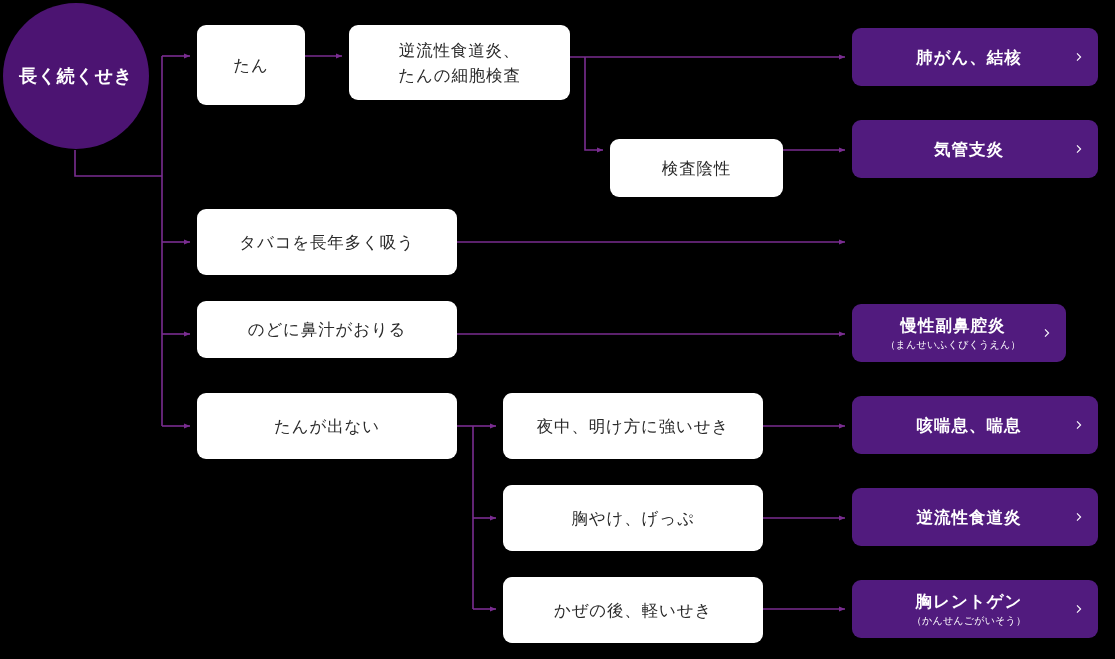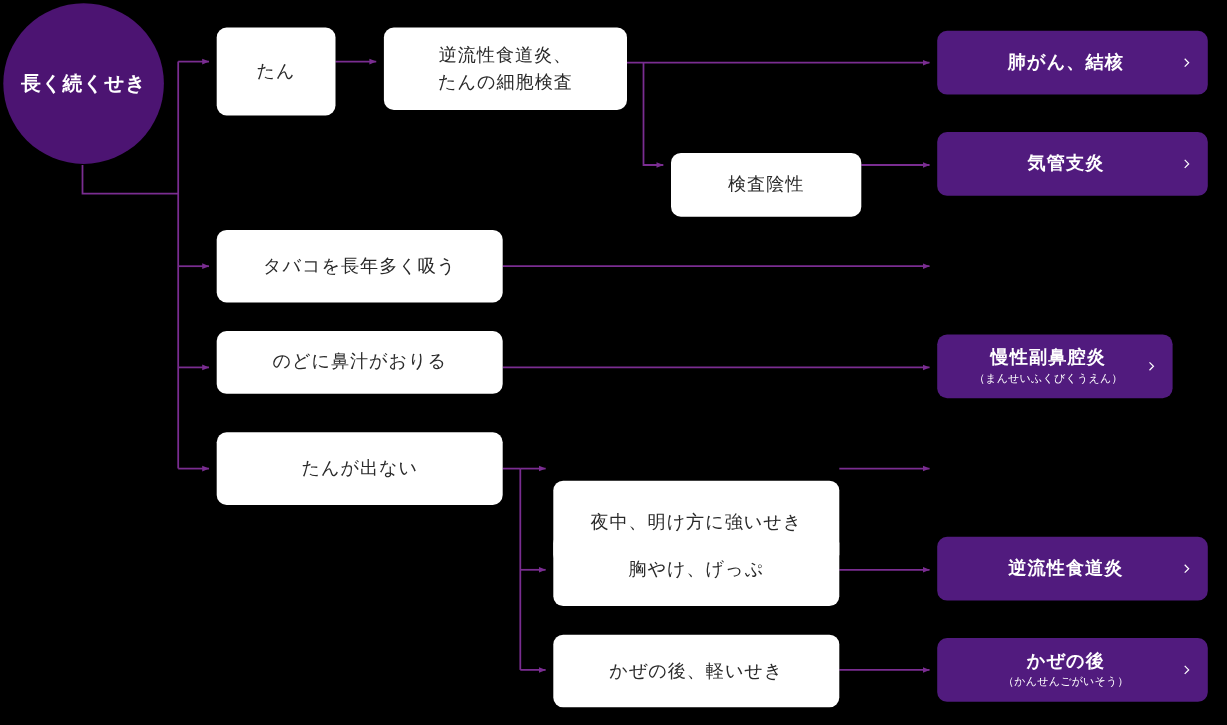--- a/index.html
+++ b/index.html
@@ -174,21 +174,21 @@
   </div>
 
   <div class="wbox" style="left:197px; top:301px; width:260px; height:57px;">
     <span>のどに鼻汁がおりる</span>
   </div>
 
   <div class="wbox" style="left:197px; top:393px; width:260px; height:66px;">
     <span>たんが出ない</span>
   </div>
 
-  <div class="wbox" style="left:503px; top:393px; width:260px; height:76px;margin-top:44px;">
+  <div class="wbox" style="left:503px; top:393px; width:260px; height:66px;">
     <span>夜中、明け方に強いせき</span>
   </div>
 
   <div class="wbox" style="left:503px; top:485px; width:260px; height:66px;">
     <span>胸やけ、げっぷ</span>
   </div>
 
   <div class="wbox" style="left:503px; top:577px; width:260px; height:66px;">
     <span>かぜの後、軽いせき</span>
   </div>
@@ -215,32 +215,40 @@
   <div class="pbox" style="left:852px; top:304px; width:214px; height:58px;">
     <span class="pbox-title">慢性副鼻腔炎</span>
     <span class="pbox-sub">（まんせいふくびくうえん）</span>
     <span class="chev">
       <svg width="10" height="10" viewBox="0 0 10 10">
           <path d="M3,1.4 L6.6,5 L3,8.6" fill="none" stroke="#ffffff" stroke-width="1.1"></path>
         </svg>
     </span>
   </div>
 
+  <div class="pbox" style="left:852px; top:396px; width:246px; height:58px;">
+    <span class="pbox-title">咳喘息、喘息</span>
+    <span class="chev">
+      <svg width="10" height="10" viewBox="0 0 10 10">
+          <path d="M3,1.4 L6.6,5 L3,8.6" fill="none" stroke="#ffffff" stroke-width="1.1"></path>
+        </svg>
+    </span>
+  </div>
 
   <div class="pbox" style="left:852px; top:488px; width:246px; height:58px;">
     <span class="pbox-title">逆流性食道炎</span>
     <span class="chev">
       <svg width="10" height="10" viewBox="0 0 10 10">
           <path d="M3,1.4 L6.6,5 L3,8.6" fill="none" stroke="#ffffff" stroke-width="1.1"></path>
         </svg>
     </span>
   </div>
 
   <div class="pbox" style="left:852px; top:580px; width:246px; height:58px;">
-    <span class="pbox-title">かぜの後</span>
+    <span class="pbox-title">胸レントゲン</span>
     <span class="pbox-sub">（かんせんごがいそう）</span>
     <span class="chev">
       <svg width="10" height="10" viewBox="0 0 10 10">
           <path d="M3,1.4 L6.6,5 L3,8.6" fill="none" stroke="#ffffff" stroke-width="1.1"></path>
         </svg>
     </span>
   </div>
 
 </div>
 

